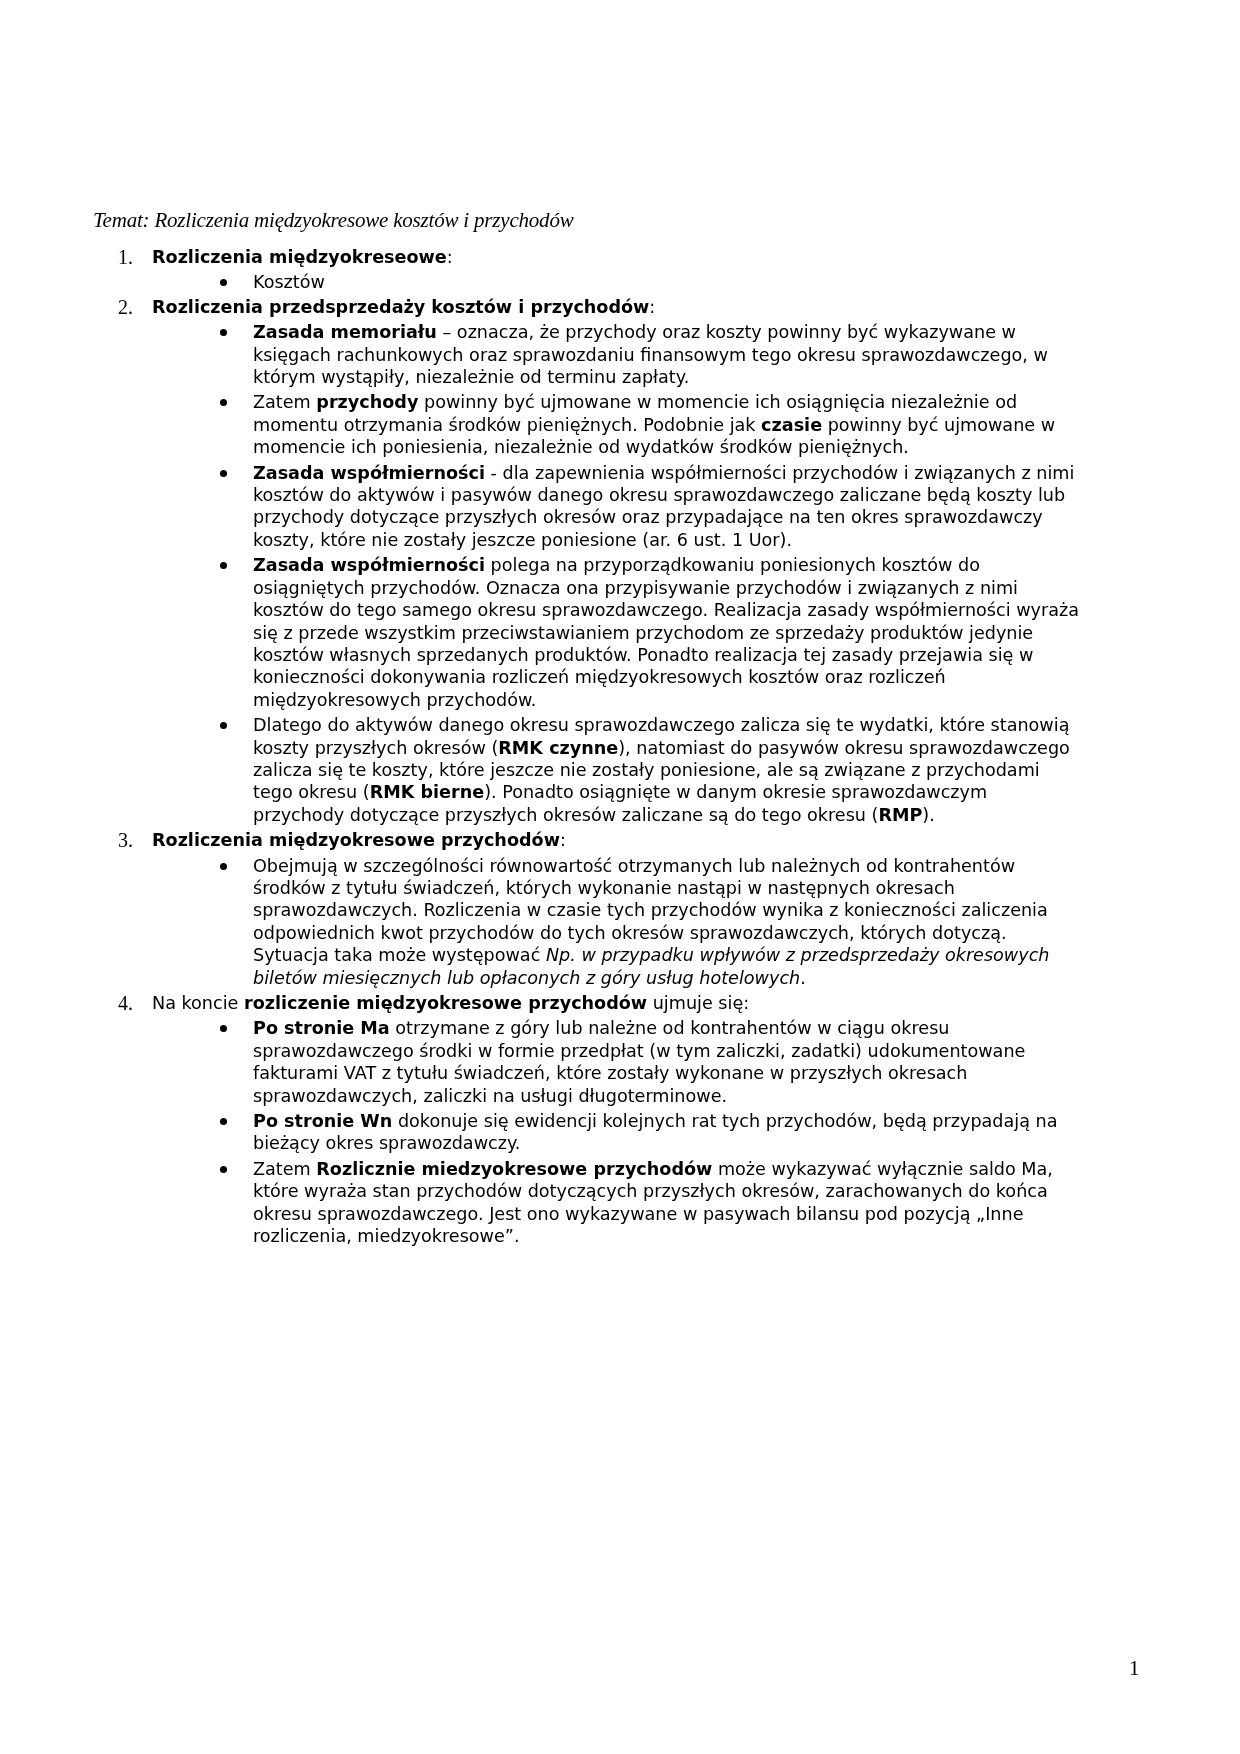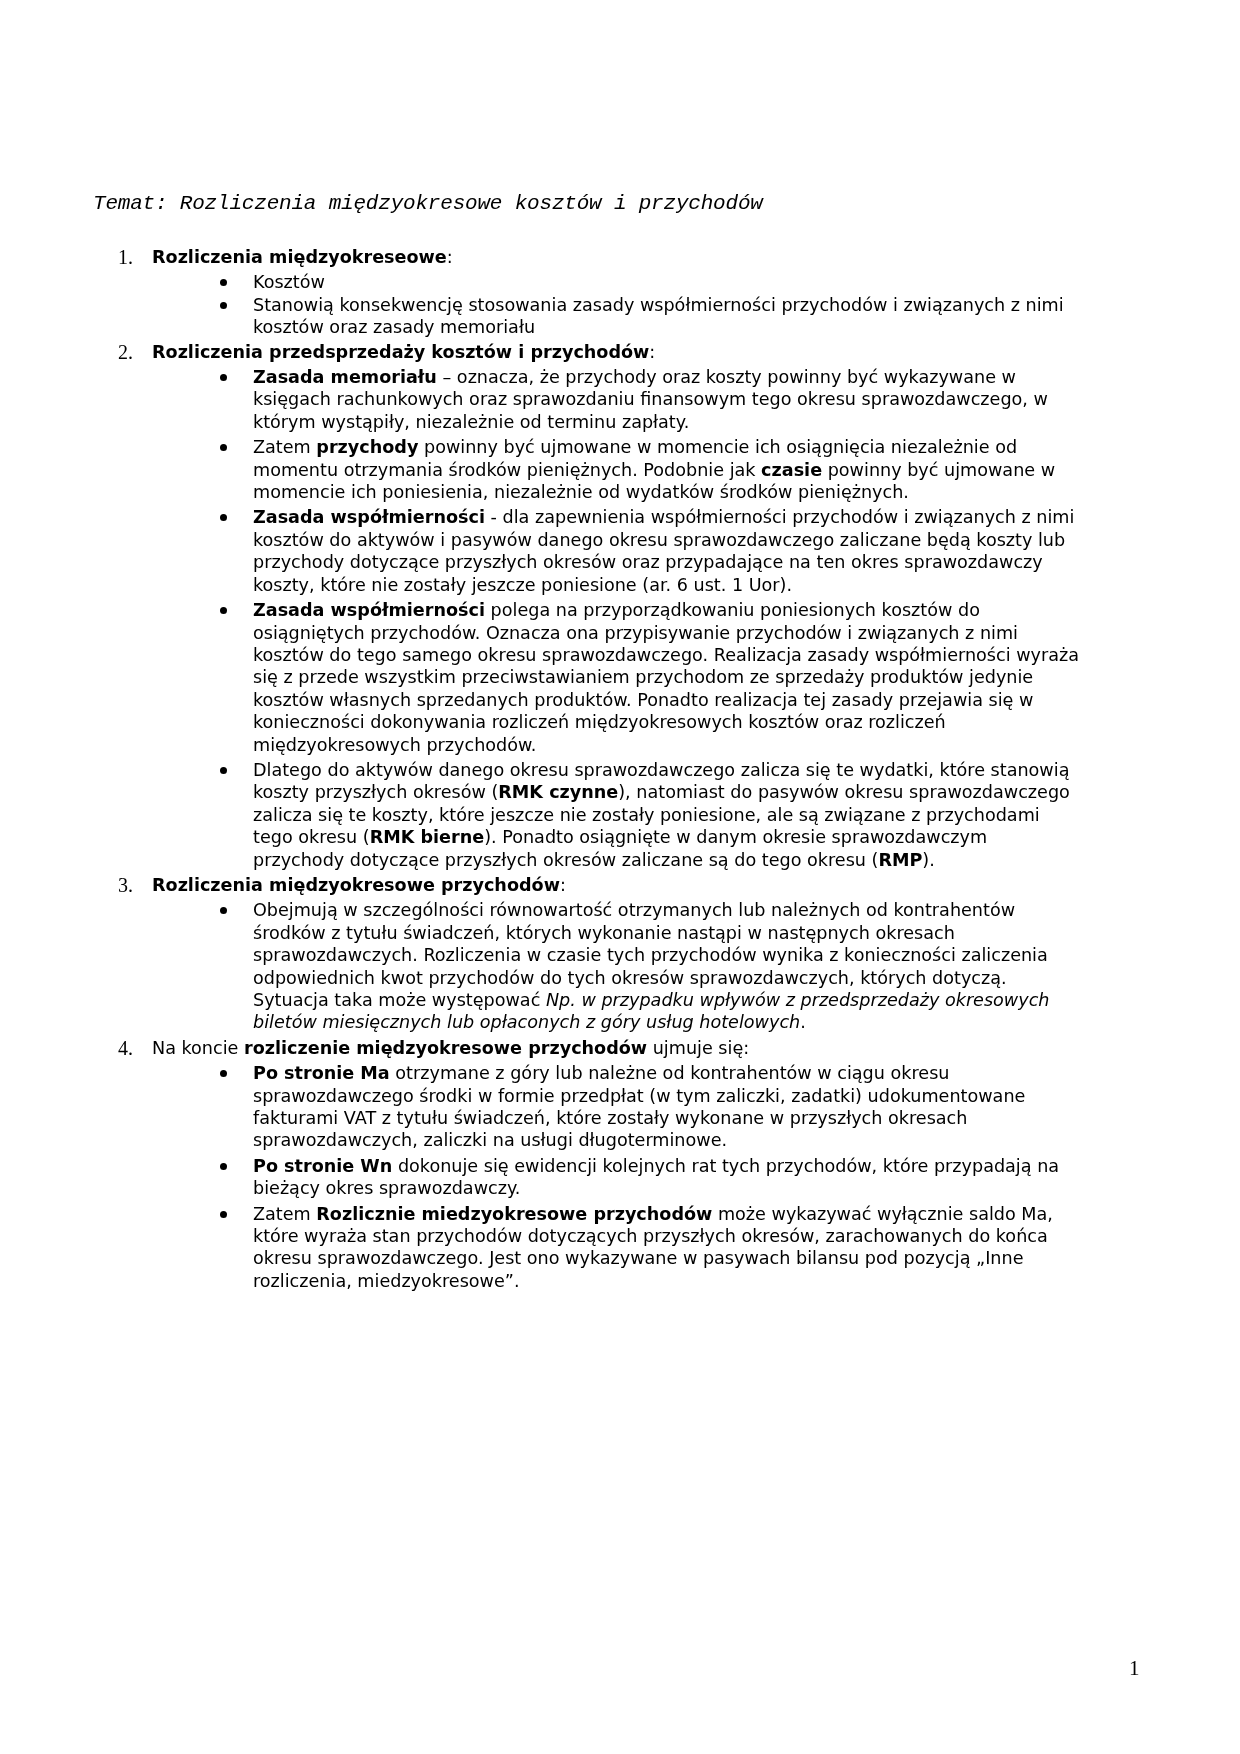--- a/index.html
+++ b/index.html
@@ -1,20 +1,20 @@
 <!DOCTYPE html>
 <html><head>
 <meta charset="utf-8">
 <style>
   html, body { margin: 0; padding: 0; background: #ffffff; }
   body { width: 1240px; height: 1754px; position: relative; overflow: hidden;
          font-family: "DejaVu Sans", sans-serif; color: #000; }
   .page { position: absolute; left: 0; top: 0; width: 1240px; height: 1754px; }
-  .title { position: absolute; left: 93px; top: 192px; font-size: 21px;
-           font-style: italic; font-family: Liberation Mono, monospace; letter-spacing: -0.2px; }
+  .title { position: absolute; left: 93px; top: 208px; font-size: 21px;
+           font-style: italic; font-family: Liberation Serif, serif; letter-spacing: -0.2px; }
   .content { position: absolute; left: 118px; top: 246px; width: 1020px;
              font-size: 17.6px; line-height: 22.4px; }
   .num-item { position: relative; padding-left: 34px; margin: 0; }
   .num { position: absolute; left: 0; top: 0; font-family: "Liberation Serif", serif; font-size: 20px; }
   .bullets { margin: 3px 0 2px 0; padding: 0; list-style: none; }
   .bullet { position: relative; padding-left: 101px; margin-bottom: 3px; width: 830px; }
   .bullets.tight .bullet { margin-bottom: 0; }
   .bullet .dot { position: absolute; left: 68px; top: 8px; width: 7px; height: 7px;
                  border-radius: 50%; background: #000; }
   b { font-weight: bold; }
@@ -28,21 +28,20 @@
 
   <div class="title">Temat: Rozliczenia międzyokresowe kosztów i przychodów</div>
 
   <div class="content">
 
     <div class="num-item">
       <span class="num">1.</span>
       <b>Rozliczenia międzyokreseowe</b><span>:</span>
       <ul class="bullets tight">
         <li class="bullet"><span class="dot"></span><span>Kosztów</span></li>
-        <li class="bullet"><span class="dot"></span><span>Stanowią konsekwencję stosowania zasady współmierności przychodów i związanych z nimi kosztów oraz zasady memoriału</span></li>
       </ul>
     </div>
 
     <div class="num-item">
       <span class="num">2.</span>
       <b>Rozliczenia przedsprzedaży kosztów i przychodów</b><span>:</span>
       <ul class="bullets">
         <li class="bullet"><span class="dot"></span><b>Zasada memoriału</b><span> – oznacza, że przychody oraz koszty powinny być wykazywane w księgach rachunkowych oraz sprawozdaniu finansowym tego okresu sprawozdawczego, w którym wystąpiły, niezależnie od terminu zapłaty.</span></li>
         <li class="bullet"><span class="dot"></span><span>Zatem </span><b>przychody</b><span> powinny być ujmowane w momencie ich osiągnięcia niezależnie od momentu otrzymania środków pieniężnych. Podobnie jak </span><b>czasie</b><span> powinny być ujmowane w momencie ich poniesienia, niezależnie od wydatków środków pieniężnych.</span></li>
         <li class="bullet"><span class="dot"></span><b>Zasada współmierności</b><span> - dla zapewnienia współmierności przychodów i związanych z nimi kosztów do aktywów i pasywów danego okresu sprawozdawczego zaliczane będą koszty lub przychody dotyczące przyszłych okresów oraz przypadające na ten okres sprawozdawczy koszty, które nie zostały jeszcze poniesione (ar. 6 ust. 1 Uor).</span></li>
@@ -57,21 +56,21 @@
       <ul class="bullets">
         <li class="bullet"><span class="dot"></span><span>Obejmują w szczególności równowartość otrzymanych lub należnych od kontrahentów środków z tytułu świadczeń, których wykonanie nastąpi w następnych okresach sprawozdawczych. Rozliczenia w czasie tych przychodów wynika z konieczności zaliczenia odpowiednich kwot przychodów do tych okresów sprawozdawczych, których dotyczą. Sytuacja taka może występować </span><i>Np. w przypadku wpływów z przedsprzedaży okresowych biletów miesięcznych lub opłaconych z góry usług hotelowych</i><span>.</span></li>
       </ul>
     </div>
 
     <div class="num-item">
       <span class="num">4.</span>
       <span>Na koncie </span><b>rozliczenie międzyokresowe przychodów</b><span> ujmuje się:</span>
       <ul class="bullets">
         <li class="bullet"><span class="dot"></span><b>Po stronie Ma</b><span> otrzymane z góry lub należne od kontrahentów w ciągu okresu sprawozdawczego środki w formie przedpłat (w tym zaliczki, zadatki) udokumentowane fakturami VAT z tytułu świadczeń, które zostały wykonane w przyszłych okresach sprawozdawczych, zaliczki na usługi długoterminowe.</span></li>
-        <li class="bullet"><span class="dot"></span><b>Po stronie Wn</b><span> dokonuje się ewidencji kolejnych rat tych przychodów, które przypadają na bieżący okres sprawozdawczy.</span></li>
+        <li class="bullet"><span class="dot"></span><b>Po stronie Wn</b><span> dokonuje się ewidencji kolejnych rat tych przychodów, będą przypadają na bieżący okres sprawozdawczy.</span></li>
         <li class="bullet"><span class="dot"></span><span>Zatem </span><b>Rozlicznie miedzyokresowe przychodów</b><span> może wykazywać wyłącznie saldo Ma, które wyraża stan przychodów dotyczących przyszłych okresów, zarachowanych do końca okresu sprawozdawczego. Jest ono wykazywane w pasywach bilansu pod pozycją „Inne rozliczenia, miedzyokresowe”.</span></li>
       </ul>
     </div>
 
   </div>
 
   <div class="pagenum">1</div>
 </div>
 
 </body></html>

